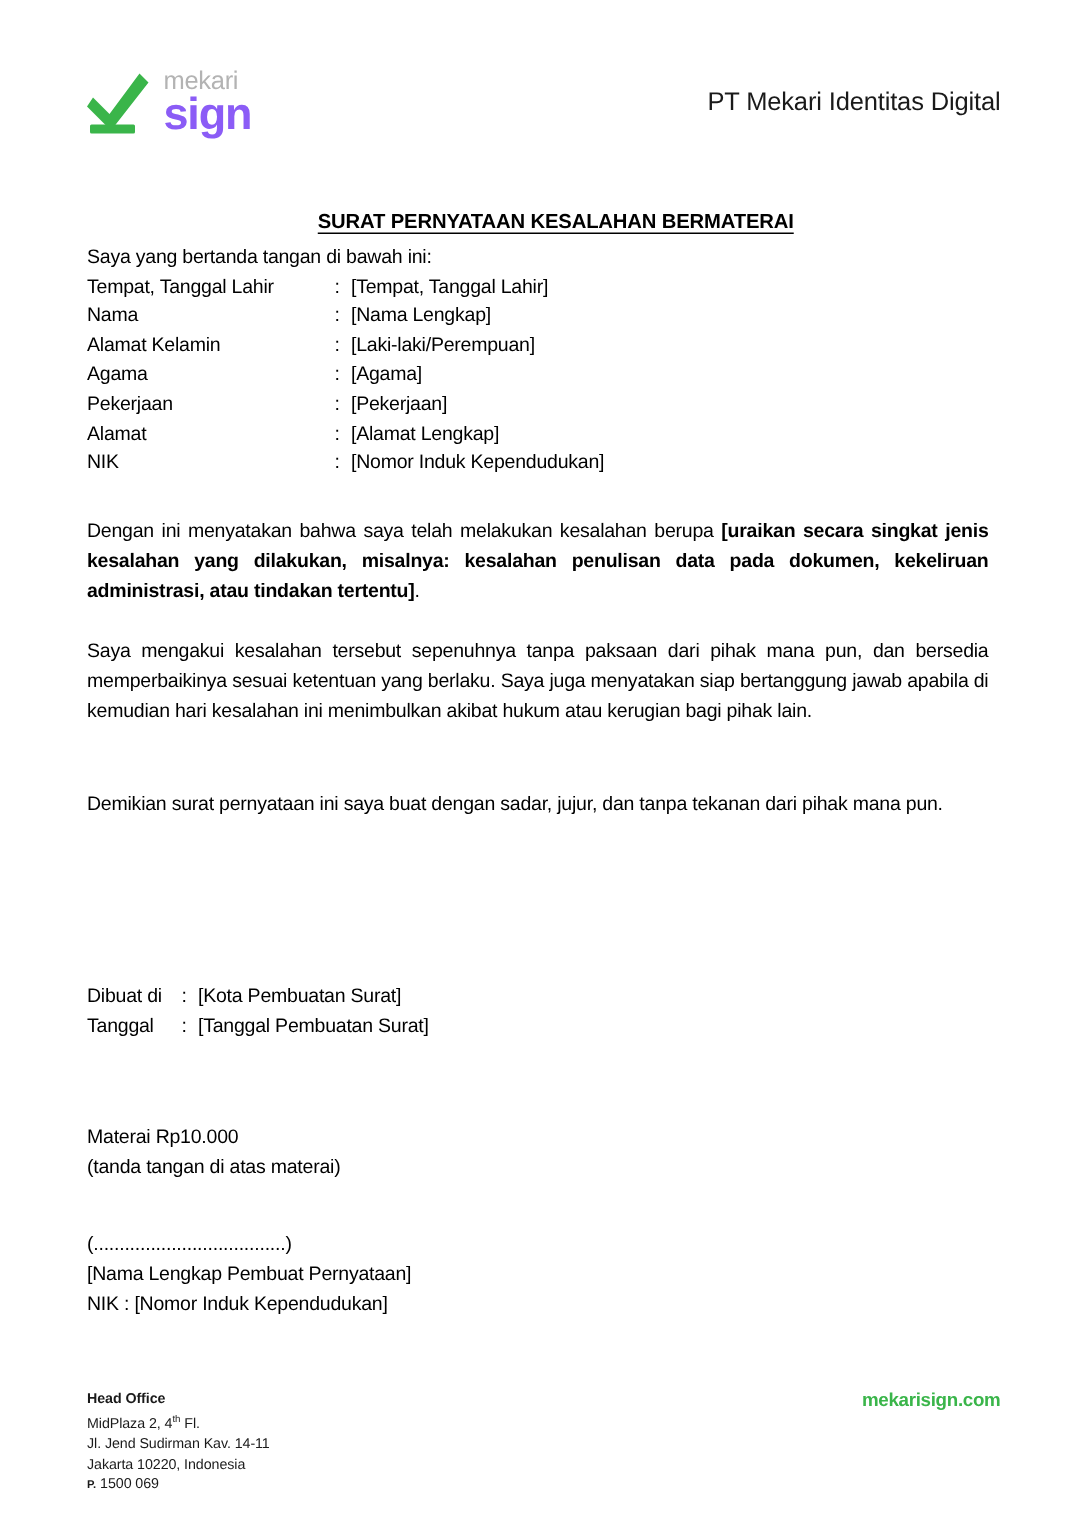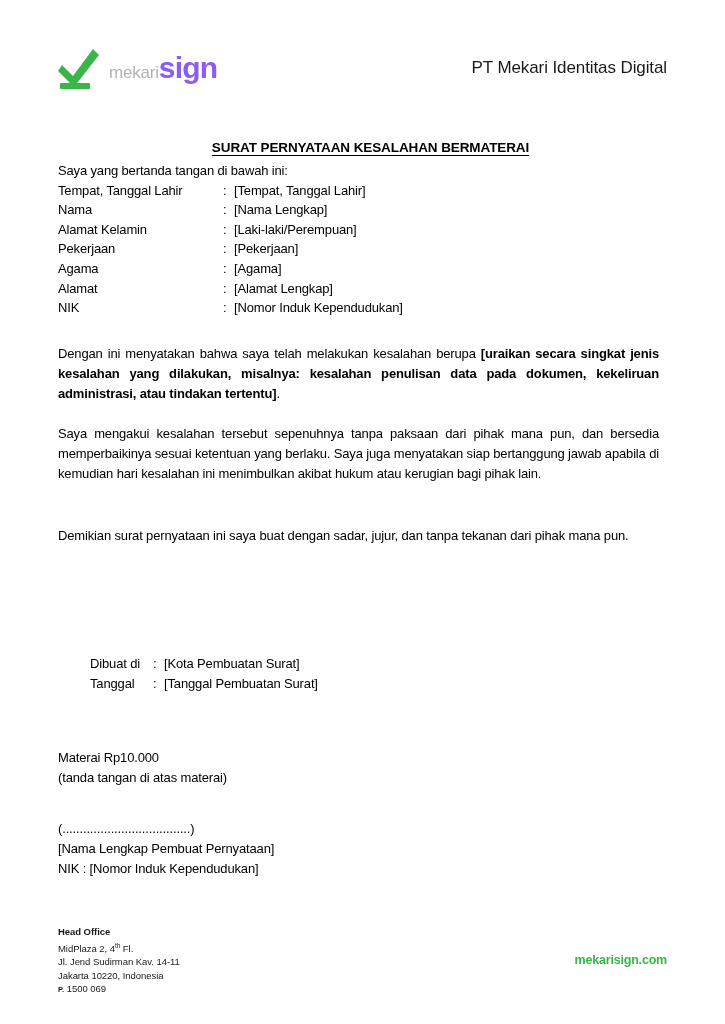--- a/index.html
+++ b/index.html
@@ -42,24 +42,23 @@
     gap: 9px;
   }
   .logo-check {
     width: 42px;
     height: 46px;
     flex: 0 0 auto;
     display: block;
   }
   .logo-words {
     display: flex;
-    flex-direction: row;
+    flex-direction: column;
     justify-content: center;
     line-height: 1;
-    align-items: flex-end;
   }
   .logo-mekari {
     font-size: 17px;
     color: #b3b3b3;
     font-weight: 400;
     letter-spacing: -0.2px;
     margin-bottom: 1px;
   }
   .logo-sign {
     font-size: 30px;
@@ -133,21 +132,20 @@
 
   .gap-26 { height: 26px; }
   .gap-20 { height: 20px; }
   .gap-22 { height: 22px; }
 
   
   .place-block {
     position: absolute;
     top: 654px;
     left: 58px;
-    margin-left: 32px;
   }
   .place-table { border-collapse: collapse; }
   .place-table td {
     font-size: 13px;
     line-height: 20px;
     padding: 0;
     vertical-align: top;
     letter-spacing: -0.15px;
     white-space: nowrap;
   }
@@ -172,21 +170,21 @@
     letter-spacing: -0.15px;
   }
 
   
   .footer {
     position: absolute;
     left: 58px;
     right: 58px;
     bottom: 28px;
     display: flex;
-    align-items: center;
+    align-items: flex-start;
     justify-content: space-between;
   }
   .footer-address {
     font-size: 9.5px;
     line-height: 13.2px;
     color: #1a1a1a;
     letter-spacing: -0.05px;
   }
   .footer-address .fa-head {
     font-weight: 700;
@@ -245,28 +243,28 @@
           <td class="id-label">Nama</td>
           <td class="id-colon">:</td>
           <td class="id-value">[Nama Lengkap]</td>
         </tr>
         <tr>
           <td class="id-label">Alamat Kelamin</td>
           <td class="id-colon">:</td>
           <td class="id-value">[Laki-laki/Perempuan]</td>
         </tr>
         <tr>
+          <td class="id-label">Agama</td>
+          <td class="id-colon">:</td>
+          <td class="id-value">[Agama]</td>
+        </tr>
+        <tr>
           <td class="id-label">Pekerjaan</td>
           <td class="id-colon">:</td>
           <td class="id-value">[Pekerjaan]</td>
-        </tr>
-        <tr>
-          <td class="id-label">Agama</td>
-          <td class="id-colon">:</td>
-          <td class="id-value">[Agama]</td>
         </tr>
         <tr>
           <td class="id-label">Alamat</td>
           <td class="id-colon">:</td>
           <td class="id-value">[Alamat Lengkap]</td>
         </tr>
         <tr>
           <td class="id-label">NIK</td>
           <td class="id-colon">:</td>
           <td class="id-value">[Nomor Induk Kependudukan]</td>

